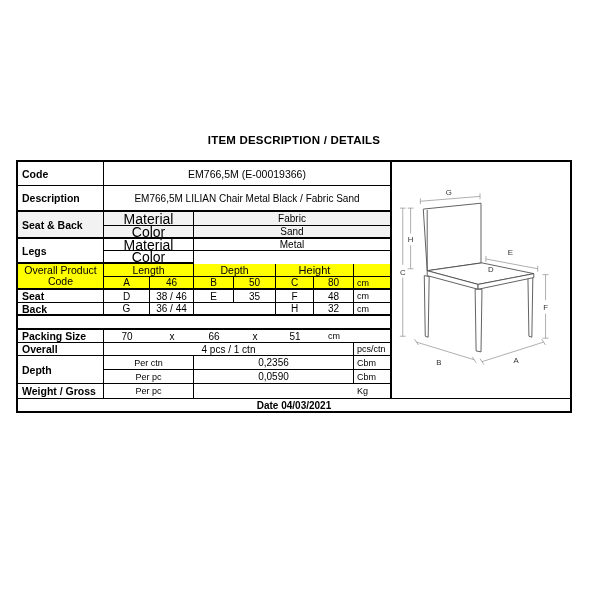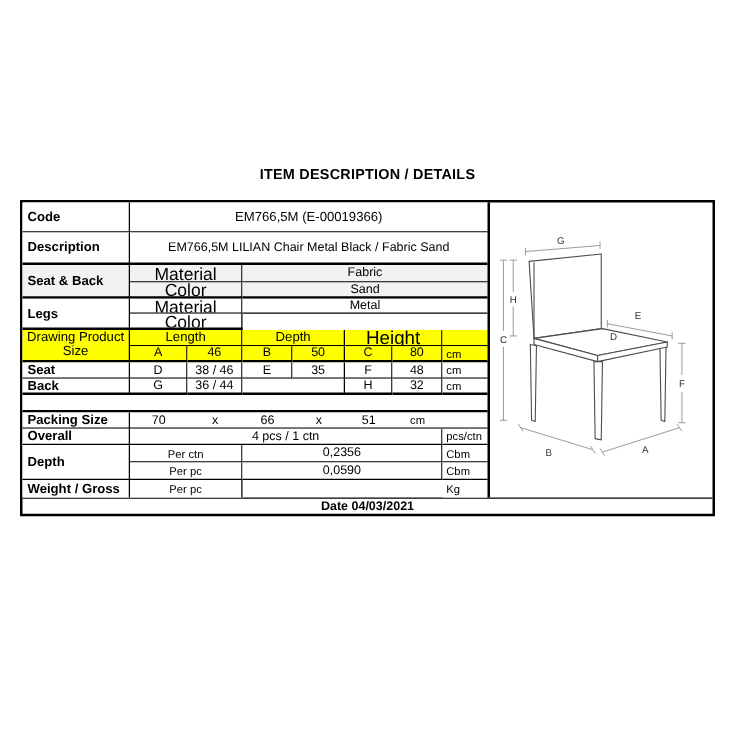--- a/index.html
+++ b/index.html
@@ -66,24 +66,24 @@
         <div class="c sm b shade" style="grid-area:3/2/4/4">Material</div>
         <div class="c er shade" style="grid-area:3/4/4/9">Fabric</div>
         <div class="c sm b shade bb2" style="grid-area:4/2/5/4">Color</div>
         <div class="c er shade bb2" style="grid-area:4/4/5/9">Sand</div>
 
         <div class="c lbl bb2" style="grid-area:5/1/7/2">Legs</div>
         <div class="c sm b" style="grid-area:5/2/6/4">Material</div>
         <div class="c er" style="grid-area:5/4/6/9">Metal</div>
         <div class="c sm b bb2" style="grid-area:6/2/7/4">Color</div>
 
-        <div class="c b yellow center2 bb2" style="grid-area:7/1/9/2; font-size:10.5px">Drawing Product Size</div>
+        <div class="c b yellow center2 bb2" style="grid-area:7/1/9/2; font-size:10.5px">Overall Product Code</div>
         <div class="c b yellow" style="grid-area:7/2/8/4; font-size:10.5px">Length</div>
         <div class="c b yellow" style="grid-area:7/4/8/6; font-size:10.5px">Depth</div>
-        <div class="c b yellow" style="grid-area:7/6/8/8; font-size:15px">Height</div>
+        <div class="c b yellow" style="grid-area:7/6/8/8; font-size:11px">Height</div>
         <div class="c yellow er" style="grid-area:7/8/8/9"></div>
         <div class="c b yellow bb2" style="grid-area:8/2/9/3">A</div>
         <div class="c b yellow bb2" style="grid-area:8/3/9/4">46</div>
         <div class="c b yellow bb2" style="grid-area:8/4/9/5">B</div>
         <div class="c b yellow bb2" style="grid-area:8/5/9/6">50</div>
         <div class="c b yellow bb2" style="grid-area:8/6/9/7">C</div>
         <div class="c b yellow bb2" style="grid-area:8/7/9/8">80</div>
         <div class="c b yellow unit er bb2" style="grid-area:8/8/9/9">cm</div>
 
         <div class="c lbl" style="grid-area:9/1/10/2">Seat</div>

